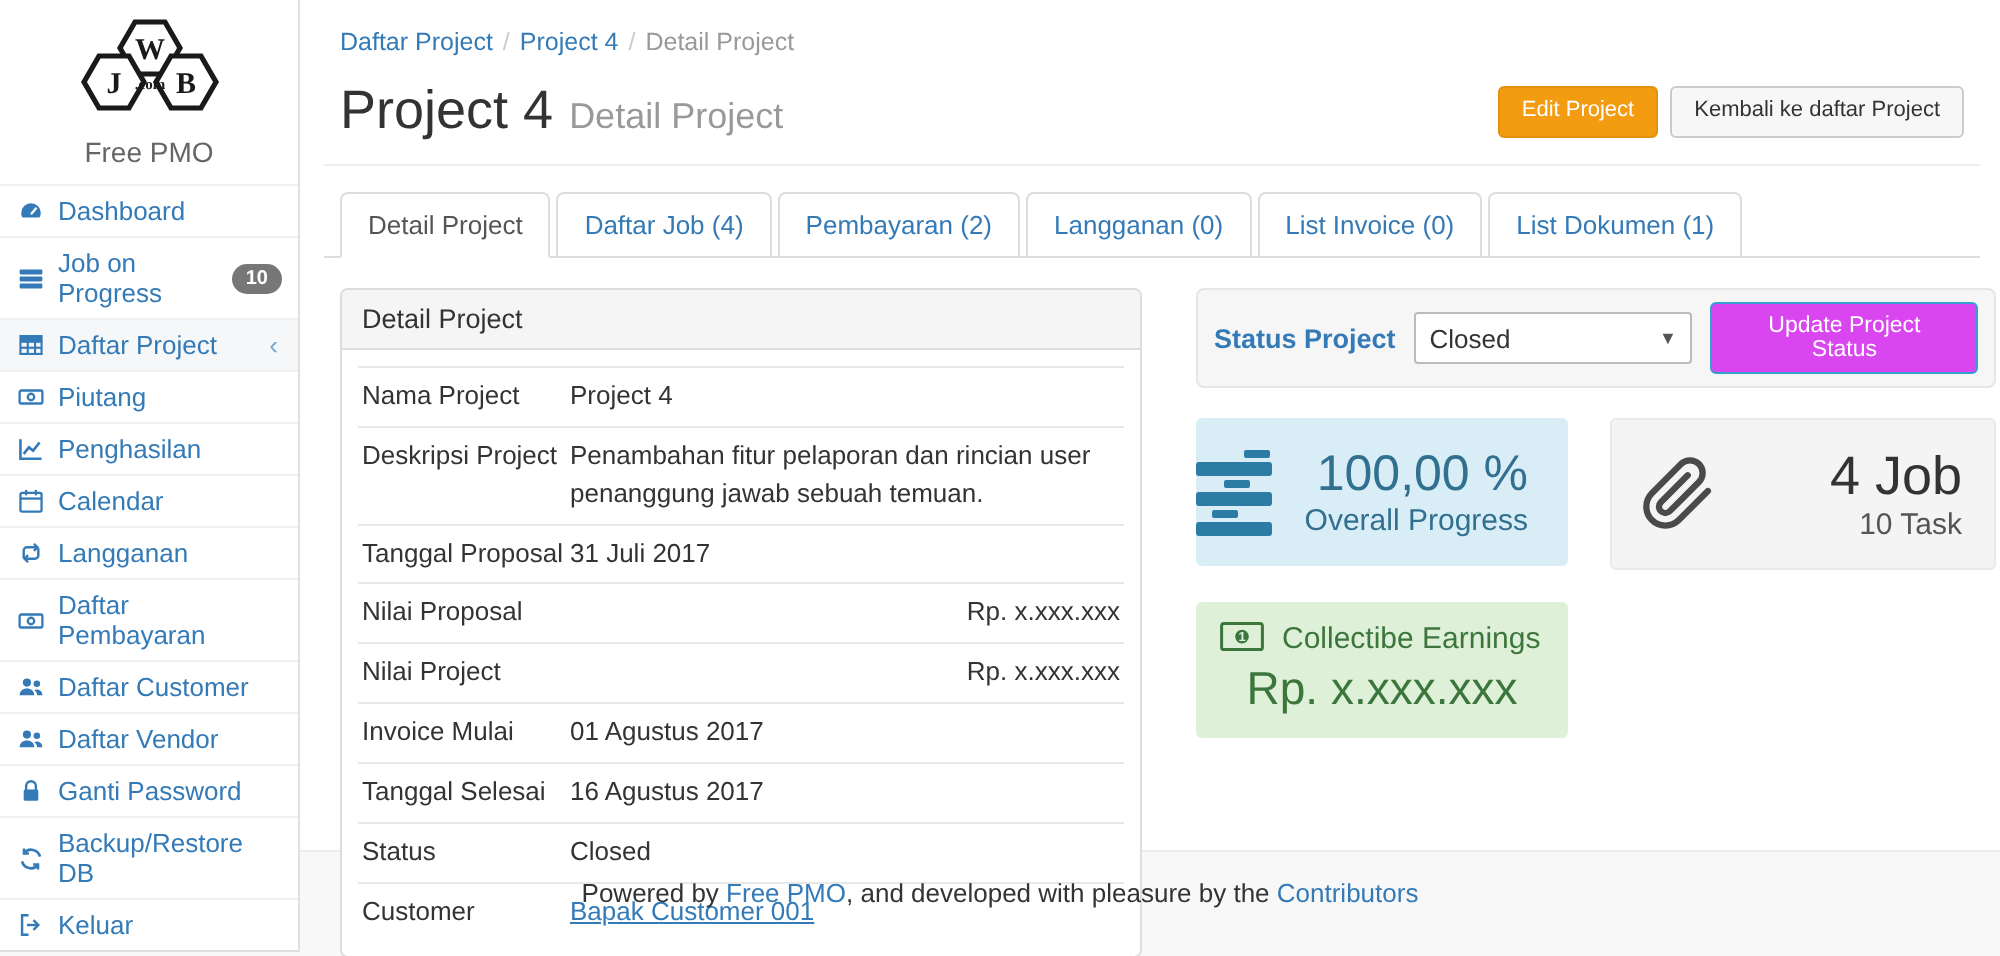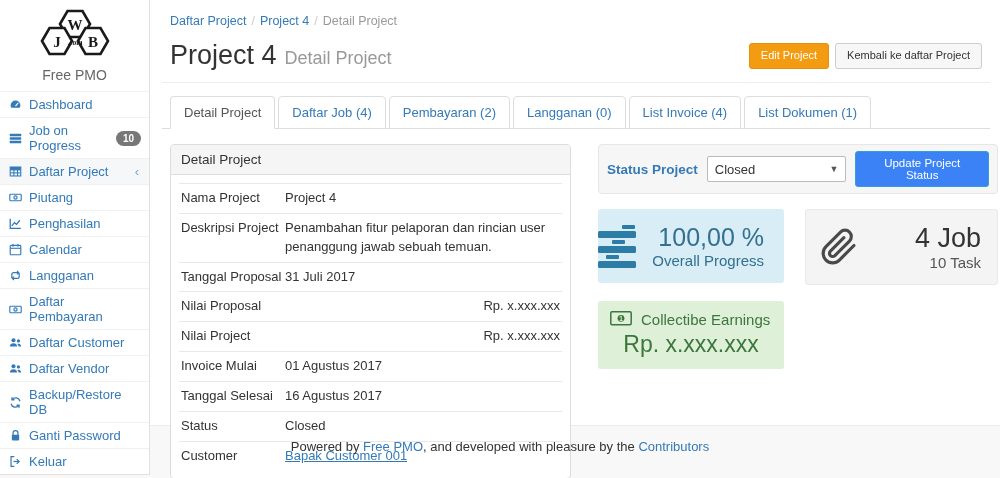--- a/index.html
+++ b/index.html
@@ -58,21 +58,21 @@
 
   
   .right-col { flex:1; }
   .status-well { background:#f6f6f6; border:1px solid #e6e6e6; border-radius:4px;
                  padding:6px 8px; display:flex; align-items:center; gap:9px; }
   .status-label { color:#337ab7; font-weight:bold; font-size:13.5px; white-space:nowrap; }
   .status-select { width:140px; height:26px; background:#fff; border:1px solid #bbb;
                    border-radius:2px; display:flex; align-items:center; justify-content:space-between;
                    padding:0 7px; font-size:13px; color:#333; cursor:pointer; }
   .status-select .caret { color:#555; font-size:9px; }
-  .btn-info { background:#3b82f6; border:1px solid #35a0cf; color:#fff; font-size:11.5px;
+  .btn-info { background:#d946ef; border:1px solid #35a0cf; color:#fff; font-size:11.5px;
               padding:5px 10px; border-radius:3px; cursor:pointer; }
 
   .stats-row { display:flex; margin-top:15px; gap:21px; align-items:flex-start; }
   .stats-left { width:186px; flex:none; }
   .ibox { border-radius:3px; }
   .box-progress { background:#d9edf7; color:#31708f; height:74px; padding:10px 20px 10px 0;
                   display:flex; align-items:center; gap:10px; }
   .box-progress .txt { flex:1; text-align:right; }
   .box-progress .big { font-size:25px; line-height:1.15; }
   .box-progress .sml { font-size:15px; }
@@ -210,35 +210,35 @@
             <circle cx="5.5" cy="5.3" r="2.5"></circle>
             <path d="M1 13c0-2.6 2-4.1 4.5-4.1S10 10.4 10 13z"></path>
             <circle cx="11.6" cy="6" r="2"></circle>
             <path d="M10.8 13H15c0-2.1-1.5-3.5-3.4-3.5-.6 0-1.1.1-1.6.4 1 .8 1.6 1.8 1.8 3.1z"></path>
           </g>
         </svg>
       <span>Daftar Vendor</span>
     </div>
     <div class="nav-item">
       <svg viewBox="0 0 16 16">
+          <path d="M5 7.5V5a3 3 0 0 1 6 0v2.5" fill="none" stroke="currentColor" stroke-width="1.5"></path>
+          <rect x="3.5" y="7" width="9" height="7" rx="1" fill="currentColor"></rect>
+        </svg>
+      <span>Ganti Password</span>
+    </div>
+    <div class="nav-item">
+      <svg viewBox="0 0 16 16">
           <g fill="none" stroke="currentColor" stroke-width="1.6">
             <path d="M13.5 6.5A5.6 5.6 0 0 0 3.7 4.4"></path>
             <path d="M2.5 9.5a5.6 5.6 0 0 0 9.8 2.1"></path>
             <path d="M3.7 1.6v3h3"></path>
             <path d="M12.3 14.4v-3h-3"></path>
           </g>
         </svg>
       <span>Backup/Restore DB</span>
-    </div>
-    <div class="nav-item">
-      <svg viewBox="0 0 16 16">
-          <path d="M5 7.5V5a3 3 0 0 1 6 0v2.5" fill="none" stroke="currentColor" stroke-width="1.5"></path>
-          <rect x="3.5" y="7" width="9" height="7" rx="1" fill="currentColor"></rect>
-        </svg>
-      <span>Ganti Password</span>
     </div>
     <div class="nav-item">
       <svg viewBox="0 0 16 16">
           <g fill="none" stroke="currentColor" stroke-width="1.5">
             <path d="M6.5 2h-4v12h4"></path>
             <path d="M9.5 5l3 3-3 3"></path>
             <line x1="12.2" y1="8" x2="5.5" y2="8"></line>
           </g>
         </svg>
       <span>Keluar</span>
@@ -259,21 +259,21 @@
         <button class="btn btn-warning">Edit Project</button>
         <button class="btn btn-default">Kembali ke daftar Project</button>
       </div>
     </div>
 
     <div class="tabs">
       <div class="tab active">Detail Project</div>
       <div class="tab">Daftar Job (4)</div>
       <div class="tab">Pembayaran (2)</div>
       <div class="tab">Langganan (0)</div>
-      <div class="tab">List Invoice (4)</div>
+      <div class="tab">List Invoice (0)</div>
       <div class="tab">List Dokumen (1)</div>
     </div>
 
     <div class="content-row">
 
       <div class="detail-panel">
         <div class="panel-head">Detail Project</div>
         <div class="panel-body">
           <div class="drow">
             <div class="dlabel">Nama Project</div>

